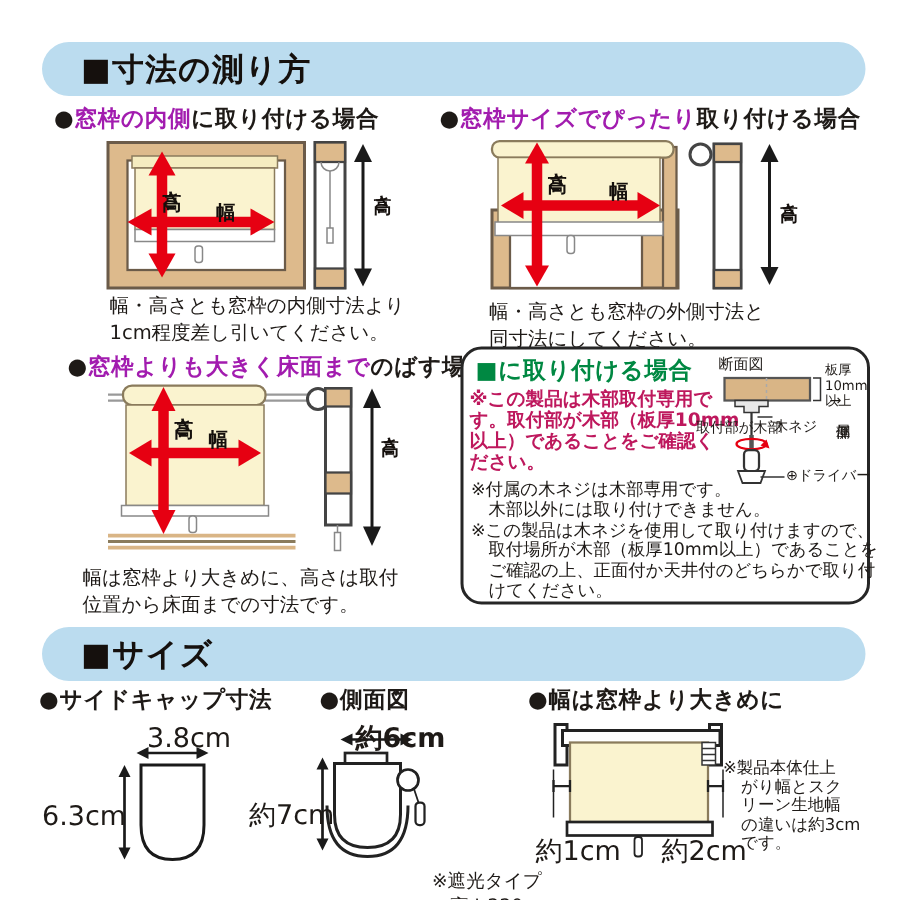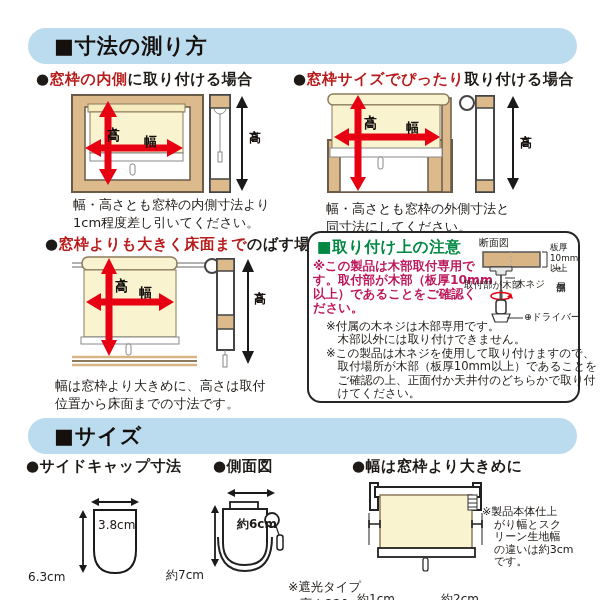--- a/index.html
+++ b/index.html
@@ -1,31 +1,31 @@
 <!DOCTYPE html>
 <html><head>
 <meta charset="utf-8">
 <style>
   * { margin:0; padding:0; box-sizing:border-box; }
   html,body { width:600px; height:600px; }
   body { position:relative; background:#ffffff; font-family:"DejaVu Sans","Liberation Sans",sans-serif; color:#1E1A17; overflow:hidden; }
   .abs { position:absolute; }
   .pill { background:#BBDCEF; border-radius:18px; height:36px; line-height:36px; font-size:21px; font-weight:bold; padding-left:26px; letter-spacing:1px; color:#15100D; }
   .casetitle { font-size:15px; font-weight:bold; white-space:nowrap; letter-spacing:0.5px; }
-  .red { color:#b91c1c; }
+  .red { color:#a21caf; }
   .caption { font-size:13px; line-height:1.4; white-space:pre-line; }
   .dlabel { font-size:13px; font-weight:bold; color:#15100D; }
   .dlabel-sm { font-size:12px; font-weight:bold; color:#15100D; }
   .vert { writing-mode:vertical-rl; text-orientation:upright; letter-spacing:1px; }
   .noticebox { border:2.5px solid #262626; border-radius:14px; background:#fff; }
   .ntitle { font-size:15.5px; font-weight:bold; color:#008842; letter-spacing:0.5px; }
   .nwarn { font-size:12.4px; font-weight:bold; color:#be185d; line-height:1.13; white-space:pre; }
   .nnotes { font-size:11.6px; line-height:1.16; white-space:pre; }
   .tiny { font-size:9.5px; line-height:1.2; white-space:pre-line; }
-  .meas { font-size:12px; font-weight:bold; white-space:nowrap;margin-top:36px; }
+  .meas { font-size:18px; font-weight:bold; white-space:nowrap; }
   .note3 { font-size:12.4px; line-height:1.35; white-space:pre-line; padding-left:12px; text-indent:-12px;margin-top:48px; }
   .note5 { font-size:11px; line-height:1.14; white-space:pre-line; padding-left:12px; text-indent:-12px; }
 </style>
 </head>
 <body>
 
 <div class="abs pill" style="left:28px;top:28px;width:549px">■寸法の測り方</div>
 
 <div class="abs casetitle" style="left:36px;top:70px"><span>●</span><span class="red">窓枠の内側</span><span>に取り付ける場合</span></div>
 
@@ -136,26 +136,26 @@
     <polygon points="188,109 182,96 194,96" fill="#1a1a1a"></polygon>
   </g>
 </svg>
 <div class="abs dlabel vert" style="left:112px;top:268px">高さ</div>
 <div class="abs dlabel" style="left:139px;top:284px">幅</div>
 <div class="abs dlabel-sm vert" style="left:251px;top:282px">高さ</div>
 <div class="abs caption" style="left:55px;top:377px">幅は窓枠より大きめに、高さは取付
 位置から床面までの寸法です。</div>
 
 <div class="abs noticebox" style="left:307px;top:231px;width:273px;height:172px"></div>
-<div class="abs ntitle" style="left:317px;top:237px">■取り付け上の注意</div>
+<div class="abs ntitle" style="left:317px;top:237px">■に取り付ける場合</div>
 <div class="abs nwarn" style="left:313px;top:259px">※この製品は木部取付専用で
 す。取付部が木部（板厚10mm
 以上）であることをご確認く
 ださい。</div>
-<div class="abs nnotes" style="left:326px;top:320px">※付属の木ネジは木部専用です。
+<div class="abs nnotes" style="left:314px;top:320px">※付属の木ネジは木部専用です。
 　木部以外には取り付けできません。
 ※この製品は木ネジを使用して取り付けますので、
 　取付場所が木部（板厚10mm以上）であることを
 　ご確認の上、正面付か天井付のどちらかで取り付
 　けてください。</div>
 
 <svg class="abs" style="left:465px;top:242px" width="115" height="86" viewBox="0 0 115 86">
   <rect x="18" y="10" width="57" height="15" fill="#D9B586" stroke="#555555" stroke-width="1.5"></rect>
   <line x1="46" y1="10" x2="46" y2="25" stroke="#aaaaaa" stroke-width="1" stroke-dasharray="2,2"></line>
   <polyline points="77,10 82,10 82,25 77,25" fill="none" stroke="#333333" stroke-width="1"></polyline>

